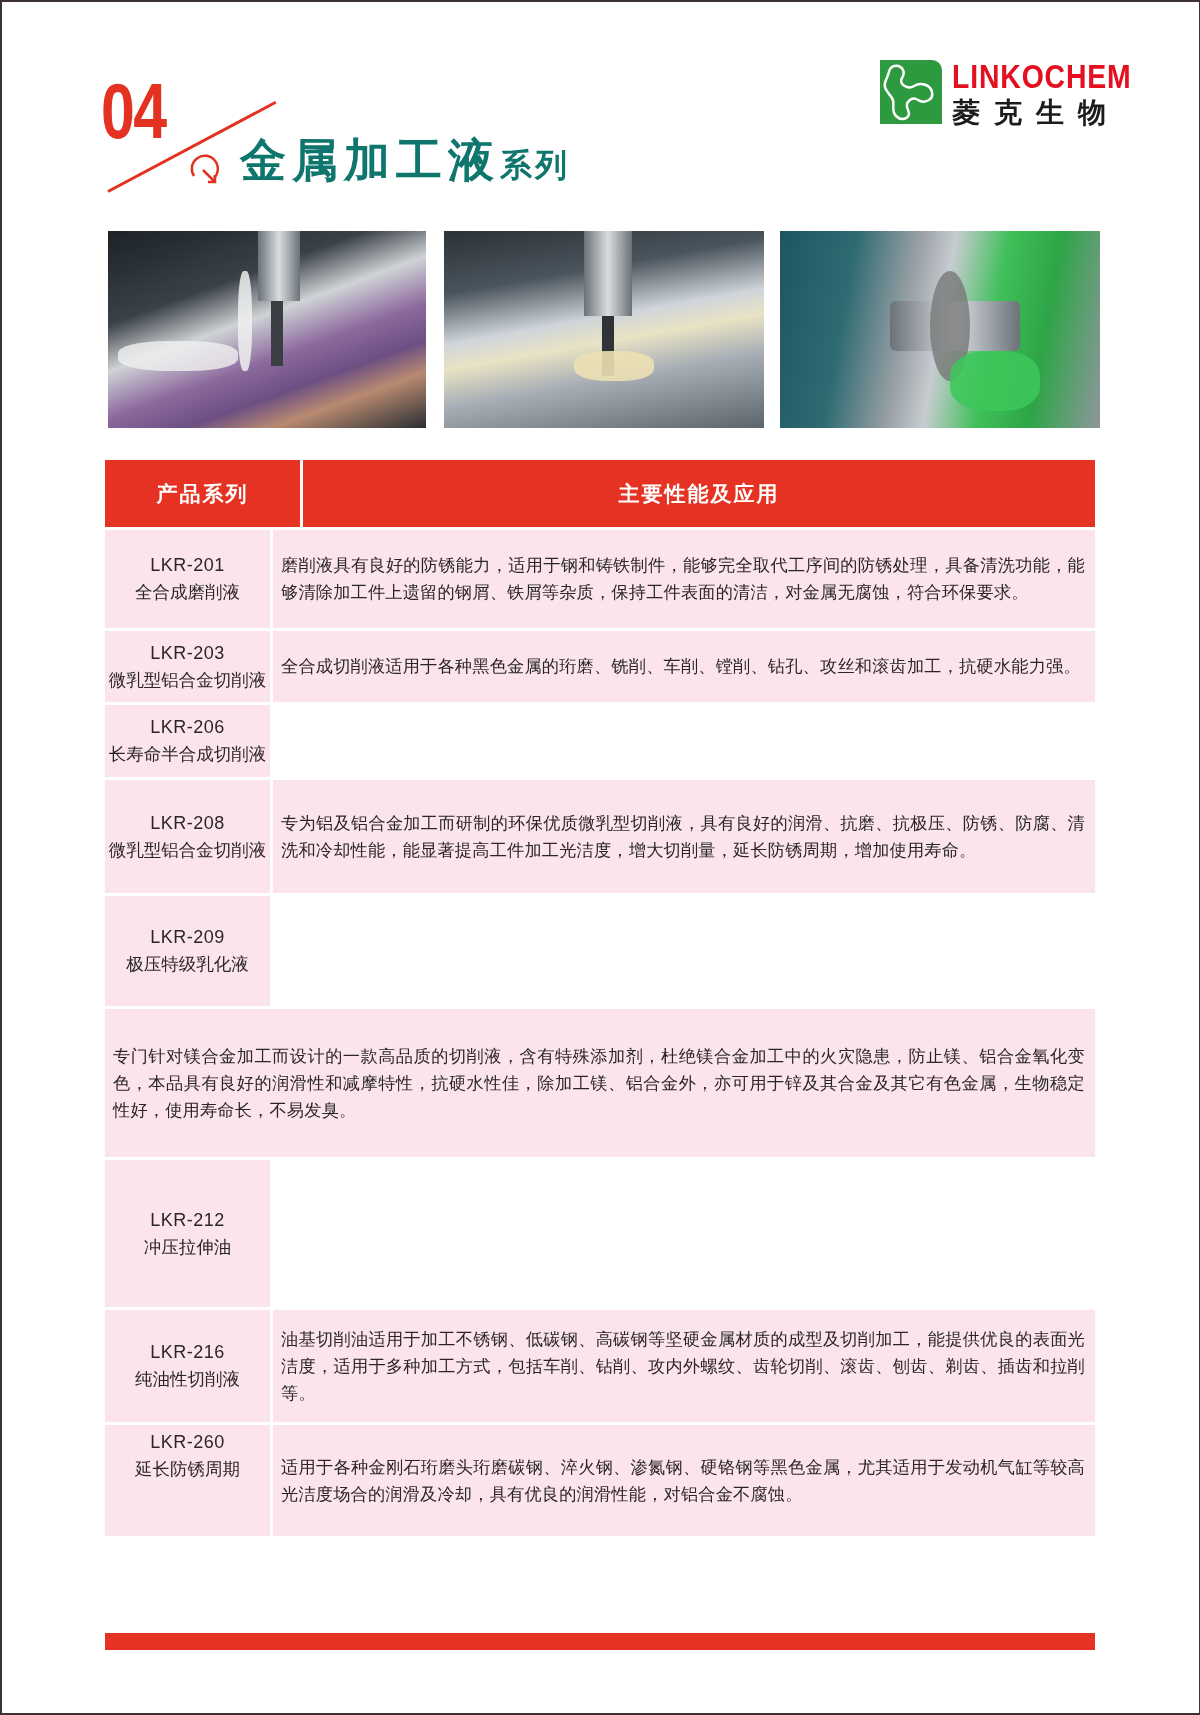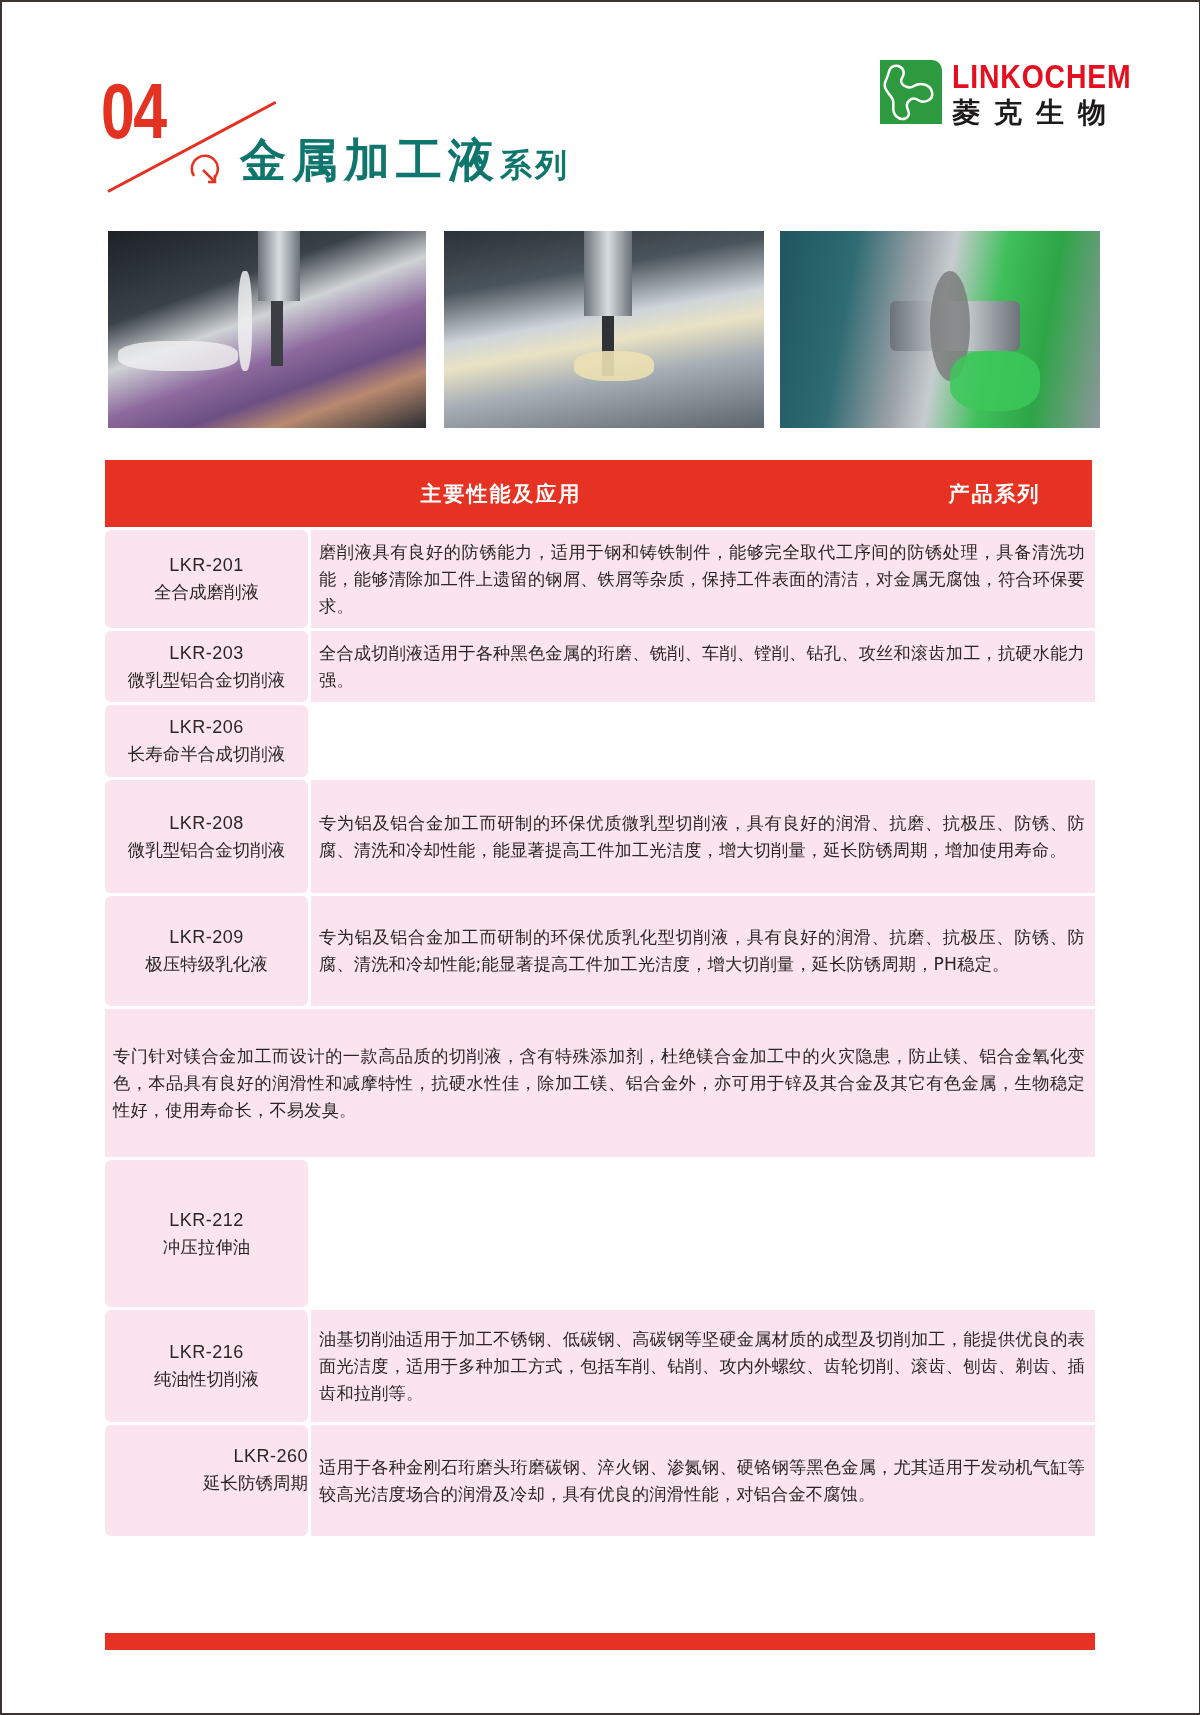--- a/index.html
+++ b/index.html
@@ -70,23 +70,23 @@
   .table-header { display: flex; height: 67px; }
   .th {
     background: #e63222; color: #fff; font-weight: 700; font-size: 21px;
     display: flex; align-items: center; justify-content: center; letter-spacing: 2px;
   }
   .th-1 { width: 195px; margin-right: 3px; }
   .th-2 { flex: 1; }
   .row { display: flex; margin-top: 3px; }
   .cell { background: #fbe4ee; color: #2b2626; }
   .cell-name {
-    width: 203px; margin-right: 3px; text-align: center;
+    width: 165px; margin-right: 3px; text-align: center;
     display: flex; flex-direction: column; justify-content: center; align-items: center;
-    font-size: 17.5px; line-height: 27px; border-radius: 6px;
+    font-size: 17.5px; line-height: 27px;
   }
   .cell-name .model { font-family: "Liberation Sans", sans-serif; font-size: 18px; letter-spacing: 0.5px; }
   .cell-desc {
     flex: 1; padding: 0 10px 0 8px;
     display: flex; align-items: center;
     font-size: 17.2px; line-height: 27px; letter-spacing: 0.2px;
   }
   .cell-desc span { display: block; width: 100%; text-align: justify; }
 
   .footer-bar { position: absolute; left: 105px; top: 1633px; width: 990px; height: 17px; background: #e63222; }
@@ -131,22 +131,22 @@
   </div>
   <div class="photo photo-3" title="Lathe spindle with green cutting fluid splashing">
     <div class="spindle" style="left:110px;top:70px;width:130px;height:50px;border-radius:6px;"></div>
     <div class="drip" style="left:150px;top:40px;width:40px;height:110px;background:rgba(120,120,120,.8);border-radius:50%;"></div>
     <div class="drip" style="left:170px;top:120px;width:90px;height:60px;background:rgba(60,200,90,.85);"></div>
   </div>
 </div>
 
 <div class="spec-table">
   <div class="table-header">
+    <div class="th th-1">产品系列</div>
     <div class="th th-2">主要性能及应用</div>
-    <div class="th th-1">产品系列</div>
   </div>
 
   <div class="row" style="height:98px">
     <div class="cell cell-name">
       <div class="model">LKR-201</div>
       <div>全合成磨削液</div>
     </div>
     <div class="cell cell-desc">
         <span>磨削液具有良好的防锈能力，适用于钢和铸铁制件，能够完全取代工序间的防锈处理，具备清洗功能，能够清除加工件上遗留的钢屑、铁屑等杂质，保持工件表面的清洁，对金属无腐蚀，符合环保要求。</span>
       </div>
@@ -177,23 +177,20 @@
     <div class="cell cell-desc">
         <span>专为铝及铝合金加工而研制的环保优质微乳型切削液，具有良好的润滑、抗磨、抗极压、防锈、防腐、清洗和冷却性能，能显著提高工件加工光洁度，增大切削量，延长防锈周期，增加使用寿命。</span>
       </div>
   </div>
 
   <div class="row" style="height:110px">
     <div class="cell cell-name">
       <div class="model">LKR-209</div>
       <div>极压特级乳化液</div>
     </div>
-    <div class="cell cell-desc">
-        <span>专为铝及铝合金加工而研制的环保优质乳化型切削液，具有良好的润滑、抗磨、抗极压、防锈、防腐、清洗和冷却性能;能显著提高工件加工光洁度，增大切削量，延长防锈周期，PH稳定。</span>
-      </div>
   </div>
 
   <div class="row" style="height:148px">
     <div class="cell cell-desc">
         <span>专门针对镁合金加工而设计的一款高品质的切削液，含有特殊添加剂，杜绝镁合金加工中的火灾隐患，防止镁、铝合金氧化变色，本品具有良好的润滑性和减摩特性，抗硬水性佳，除加工镁、铝合金外，亦可用于锌及其合金及其它有色金属，生物稳定性好，使用寿命长，不易发臭。</span>
       </div>
   </div>
 
   <div class="row" style="height:147px">
     <div class="cell cell-name">
@@ -207,21 +204,21 @@
       <div class="model">LKR-216</div>
       <div>纯油性切削液</div>
     </div>
     <div class="cell cell-desc">
         <span>油基切削油适用于加工不锈钢、低碳钢、高碳钢等坚硬金属材质的成型及切削加工，能提供优良的表面光洁度，适用于多种加工方式，包括车削、钻削、攻内外螺纹、齿轮切削、滚齿、刨齿、剃齿、插齿和拉削等。</span>
       </div>
   </div>
 
 
   <div class="row" style="height:111px">
-    <div class="cell cell-name" style="justify-content:flex-start;padding-top:18px;align-items:flex-end;">
+    <div class="cell cell-name" style="justify-content:flex-start;padding-top:4px;">
       <div class="model">LKR-260</div>
       <div>延长防锈周期</div>
     </div>
     <div class="cell cell-desc">
         <span>适用于各种金刚石珩磨头珩磨碳钢、淬火钢、渗氮钢、硬铬钢等黑色金属，尤其适用于发动机气缸等较高光洁度场合的润滑及冷却，具有优良的润滑性能，对铝合金不腐蚀。</span>
       </div>
   </div>
 </div>
 
 <div class="footer-bar"></div>

